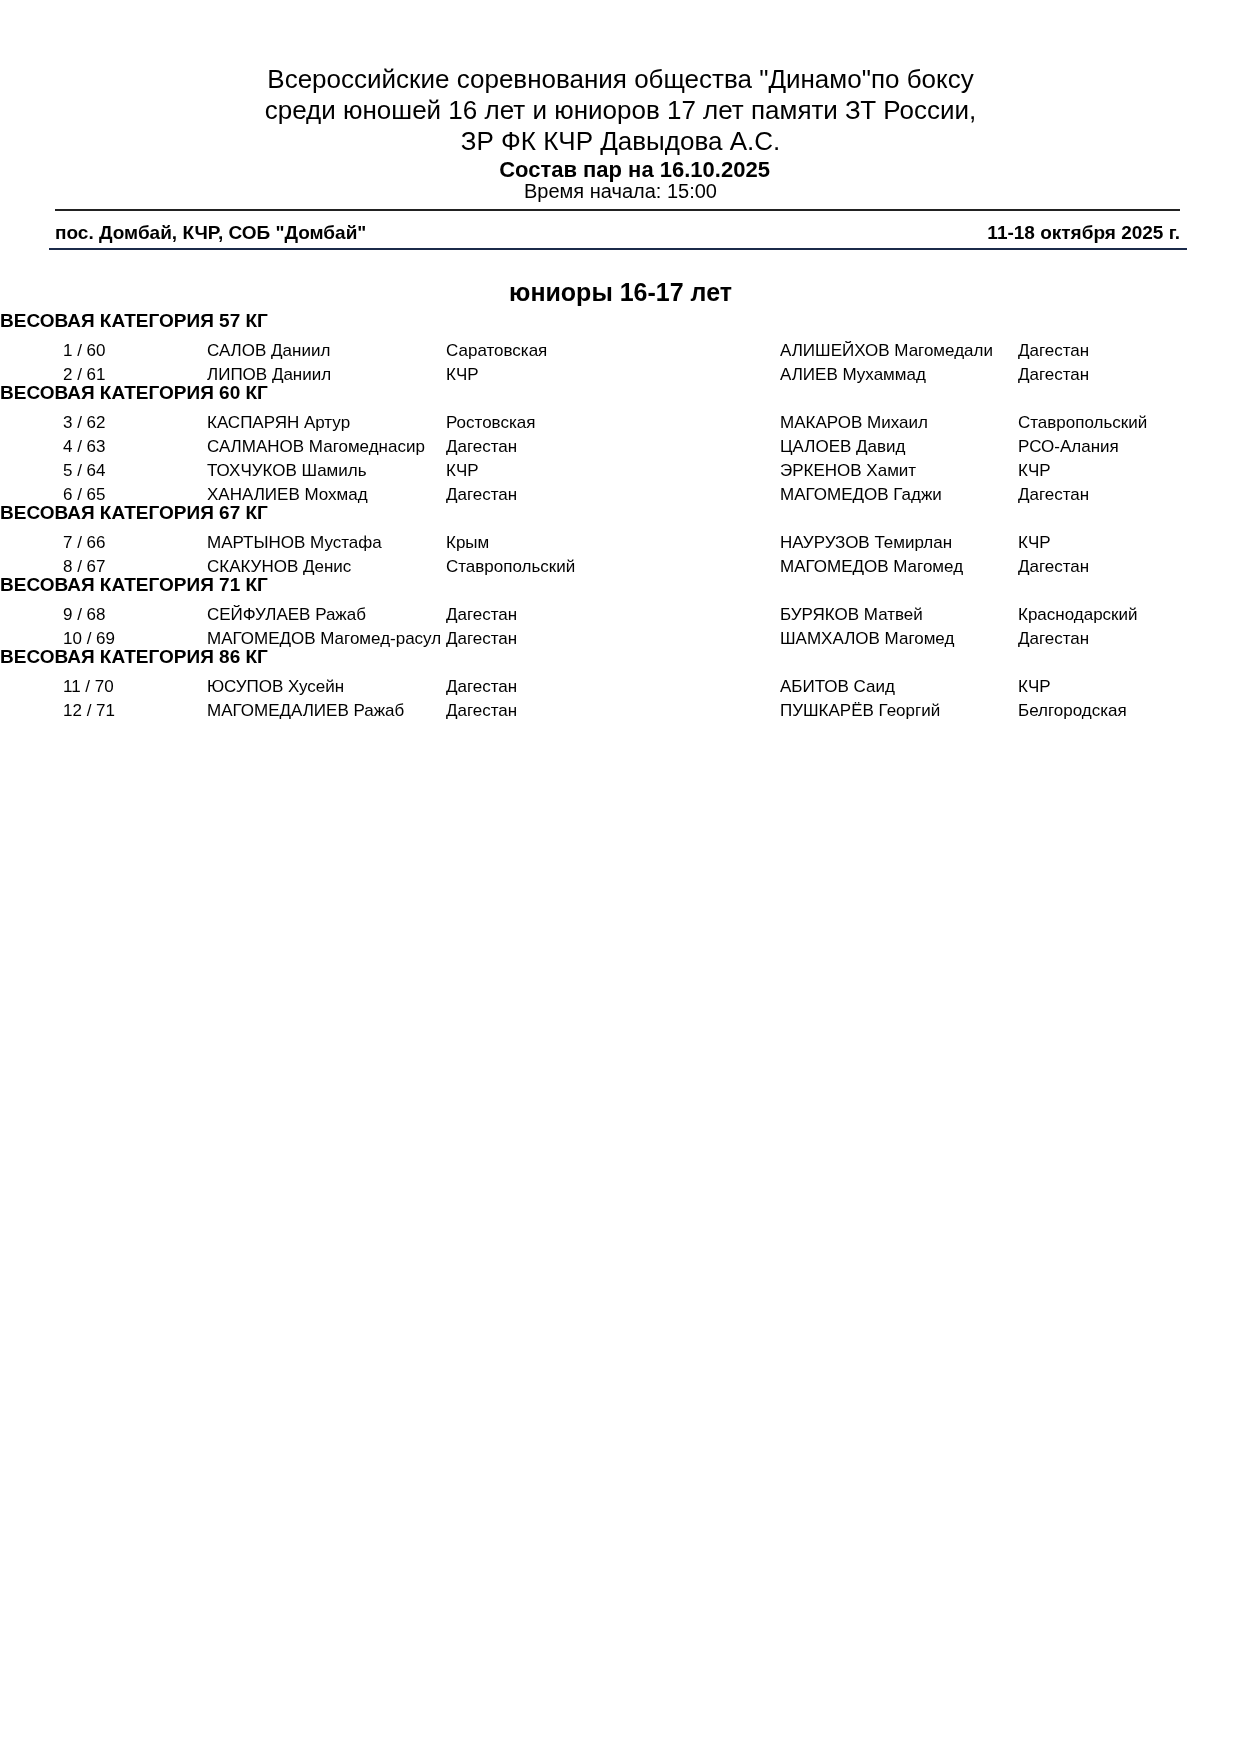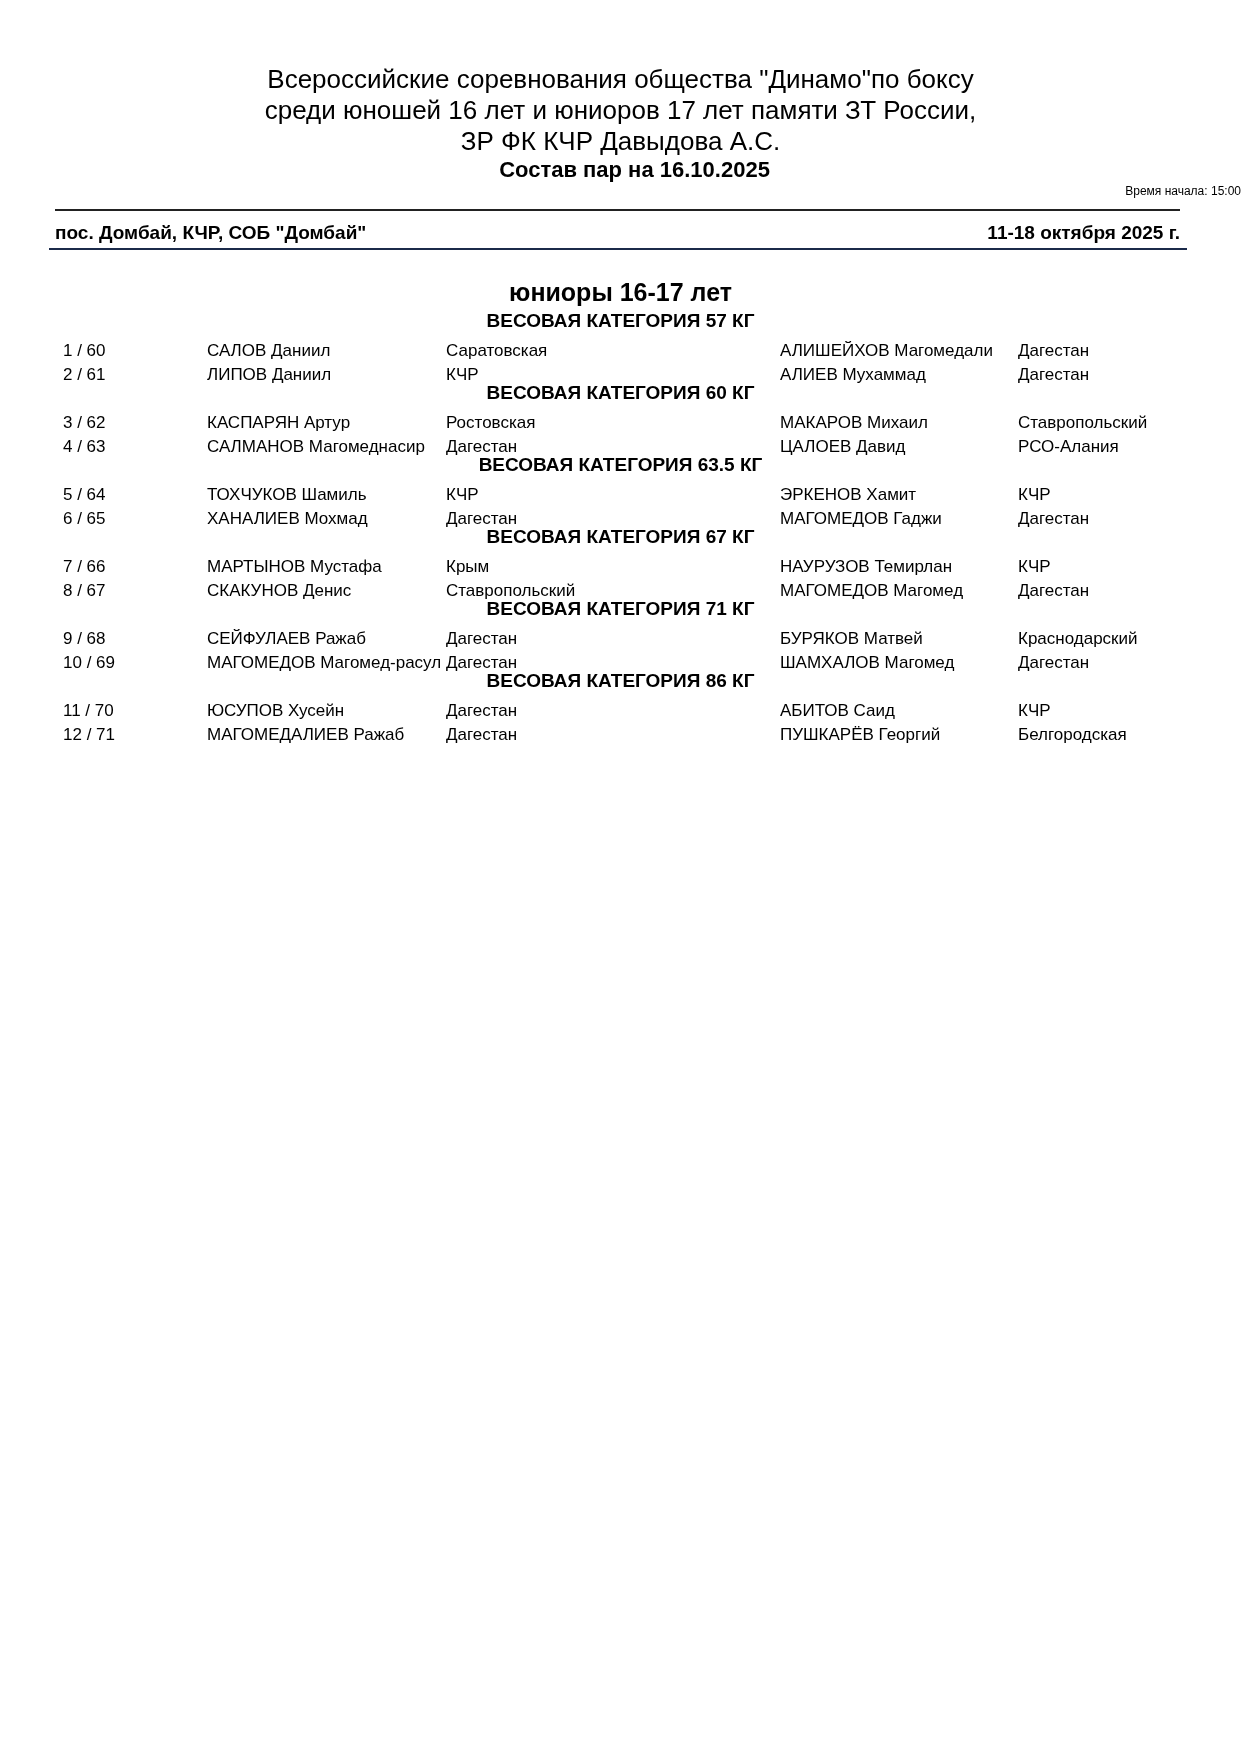--- a/index.html
+++ b/index.html
@@ -29,23 +29,22 @@
       white-space: nowrap;
     }
     .subtitle {
       font-size: 22px;
       line-height: 25px;
       font-weight: bold;
       margin-top: 0px;
       padding-left: 28px;
     }
     .start-time {
-      font-size: 12px;
+      font-size: 20px;
       line-height: 18px;
-      text-align: right;
     }
     .rule-top {
       position: absolute;
       left: 55px;
       width: 1125px;
       top: 209px;
       height: 0;
       border-top: 2px solid #222222;
     }
     .venue-row {
@@ -78,21 +77,21 @@
       font-weight: bold;
       line-height: 30px;
     }
     .bouts {
       position: absolute;
       left: 0;
       top: 309px;
       width: 1241px;
     }
     .category {
-      text-align: center;
+      text-align: left;
       font-size: 19px;
       font-weight: bold;
       height: 24px;
       line-height: 24px;
       white-space: nowrap;
     }
     .bout-row {
       position: relative;
       height: 24px;
       font-size: 17px;
@@ -158,21 +157,20 @@
     <span class="c-blue-team">Ставропольский</span>
   </div>
   <div class="bout-row">
     <span class="c-num">4 / 63</span>
     <span class="c-red-name">САЛМАНОВ Магомеднасир</span>
     <span class="c-red-team">Дагестан</span>
     <span class="c-blue-name">ЦАЛОЕВ Давид</span>
     <span class="c-blue-team">РСО-Алания</span>
   </div>
 
-  <div class="category">ВЕСОВАЯ КАТЕГОРИЯ 63.5 КГ</div>
   <div class="bout-row">
     <span class="c-num">5 / 64</span>
     <span class="c-red-name">ТОХЧУКОВ Шамиль</span>
     <span class="c-red-team">КЧР</span>
     <span class="c-blue-name">ЭРКЕНОВ Хамит</span>
     <span class="c-blue-team">КЧР</span>
   </div>
   <div class="bout-row">
     <span class="c-num">6 / 65</span>
     <span class="c-red-name">ХАНАЛИЕВ Мохмад</span>

